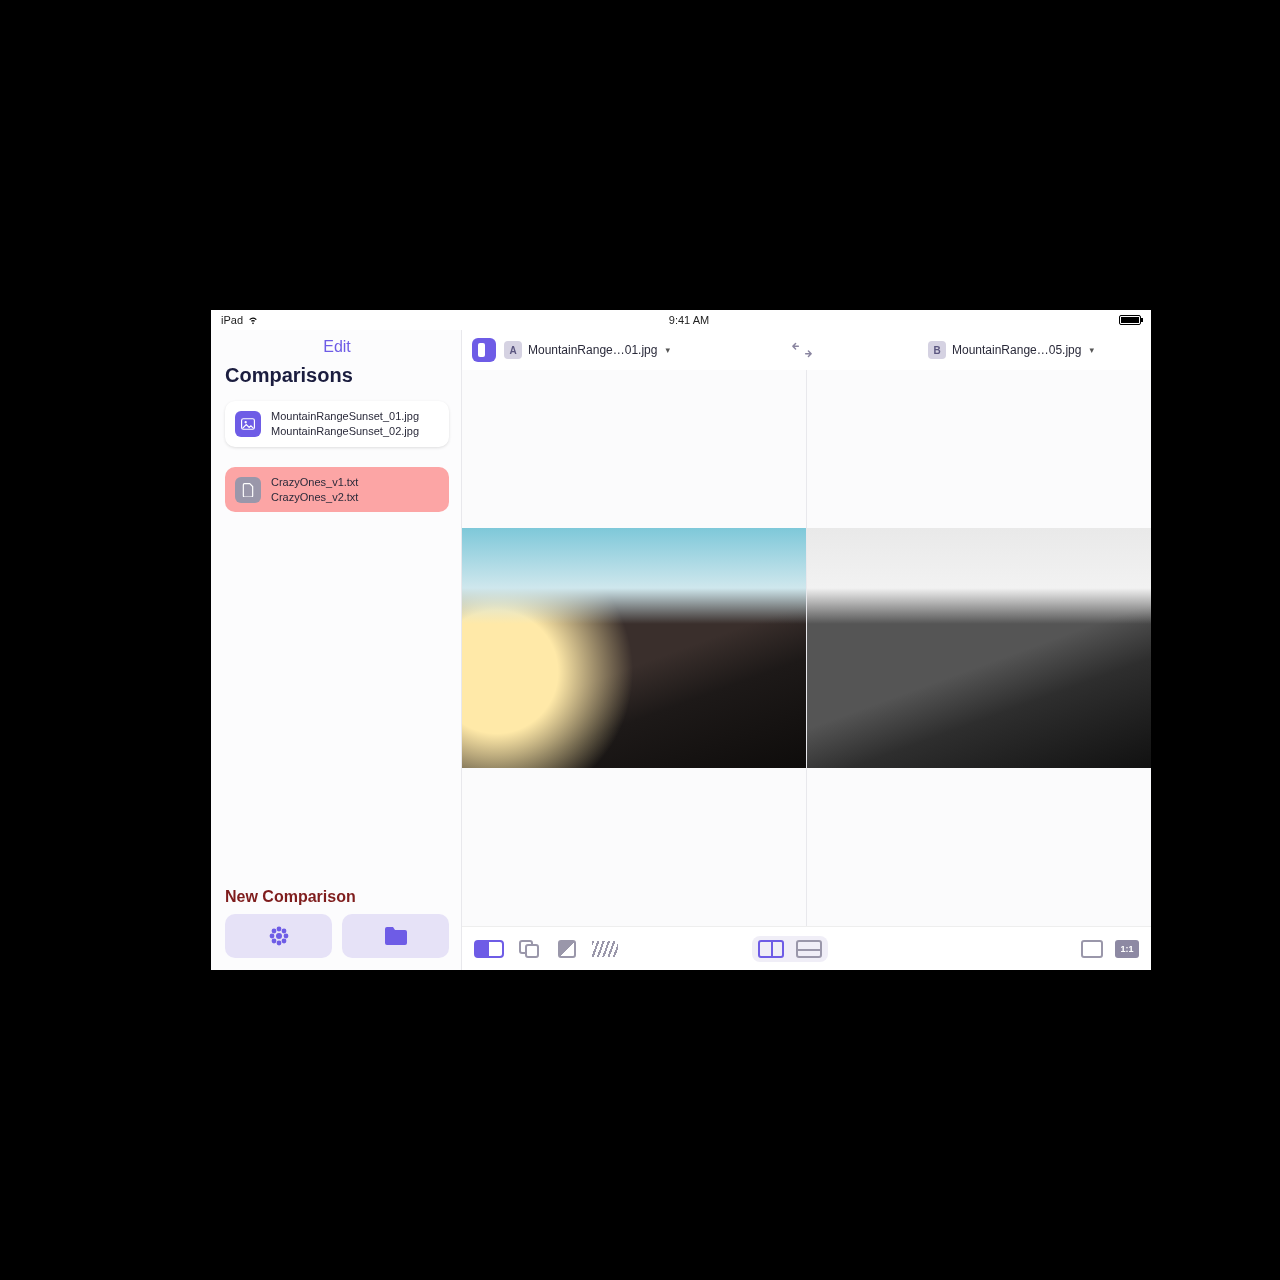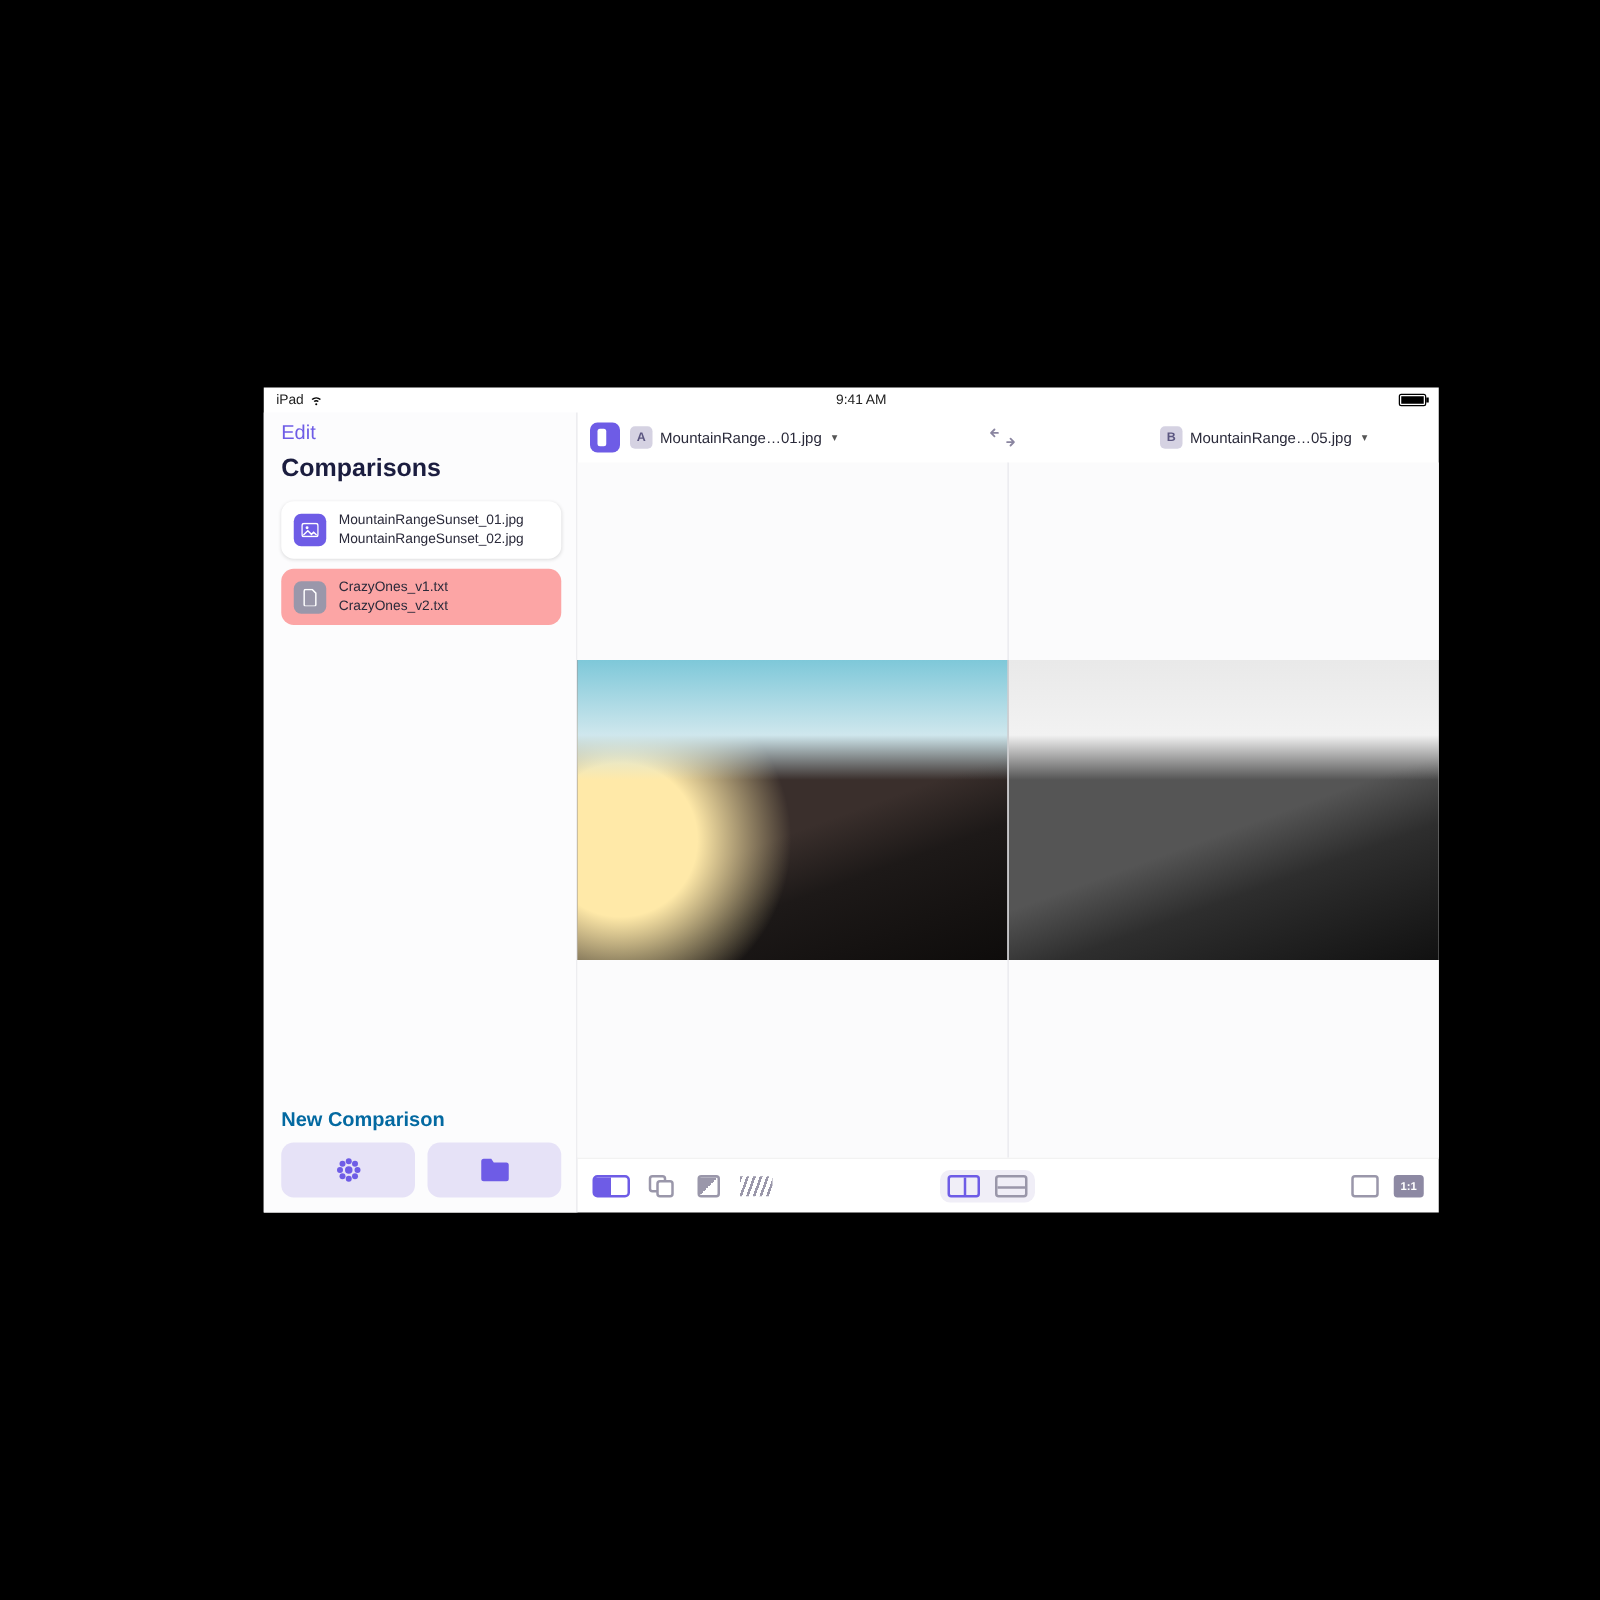--- a/index.html
+++ b/index.html
@@ -19,32 +19,32 @@
   .statusbar .right { display:flex; align-items:center; gap:6px; }
   .wifi { width:12px; height:10px; }
   .battery { width:22px; height:10px; border:1px solid #000; border-radius:2px; position:relative; }
   .battery::after{content:"";position:absolute;right:-3px;top:2px;width:2px;height:4px;background:#000;}
   .battery .fill{position:absolute;left:1px;top:1px;bottom:1px;width:90%;background:#000;}
 
   .content { flex:1; display:flex; }
 
   
   .sidebar { width: 250px; background:#fcfcfd; display:flex; flex-direction:column; padding:8px 12px 12px 14px; }
-  .sidebar-top { display:flex; justify-content:flex-start; margin-bottom:4px;}
+  .sidebar-top { display:flex; justify-content:center; margin-bottom:4px;}
   .edit-btn { color:#6e5ce6; font-size:16px; background:none; border:none; }
   .sidebar h1 { font-size:20px; font-weight:700; color:#1b1d3f; margin:4px 0 14px 0;}
-  .list { display:flex; flex-direction:column; gap:8px; }
+  .list { display:flex; flex-direction:column; gap:20px; }
   .list-item { display:flex; align-items:center; gap:10px; padding:8px 10px; border-radius:10px; }
   .list-item.active { background:#fff; box-shadow:0 1px 3px rgba(0,0,0,.12);}
   .list-item.dim { background:#fca5a5; }
   .list-item .icon { width:26px; height:26px; border-radius:6px; display:flex; align-items:center; justify-content:center; font-size:12px; color:#fff; }
   .icon.purple{ background:#6e5ce6;} .icon.grey{ background:#9a97aa;}
   .list-item .lines{ display:flex; flex-direction:column; font-size:11px; color:#2a2a3a; line-height:1.35;}
   .sidebar-bottom { margin-top:auto; }
-  .sidebar-bottom h2{ font-size:16px; font-weight:700; color:#0369a1; margin-bottom:8px;}
+  .sidebar-bottom h2{ font-size:16px; font-weight:700; color:#7f1d1d; margin-bottom:8px;}
   .btn-row{ display:flex; gap:10px;}
   .big-btn{ flex:1; height:44px; border:none; border-radius:10px; background:#e6e2f7; display:flex; align-items:center; justify-content:center;}
   .big-btn svg{ color:#6e5ce6; }
 
   
   .main { flex:1; display:flex; flex-direction:column; border-left:1px solid #e8e8ec;}
   .topbar { height:40px; display:flex; align-items:center; padding:0 10px; gap:10px;}
   .sidebar-toggle{ width:24px; height:24px; border-radius:6px; background:#6e5ce6; display:flex; align-items:center; justify-content:center;}
   .sidebar-toggle .inner{ width:7px; height:14px; border-radius:2px; background:#fff; margin-right:6px;}
   .file-chip{ display:flex; align-items:center; gap:6px; font-size:12px; color:#2a2a3a;}

